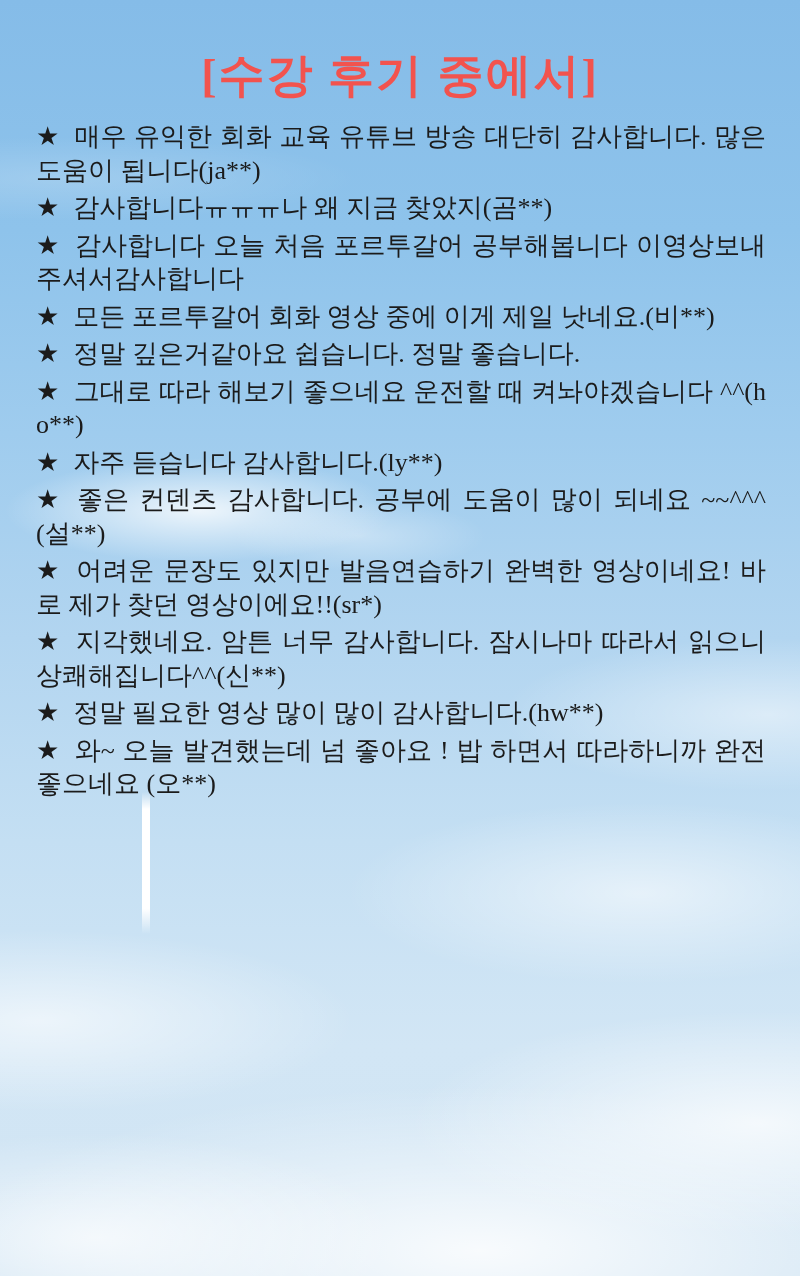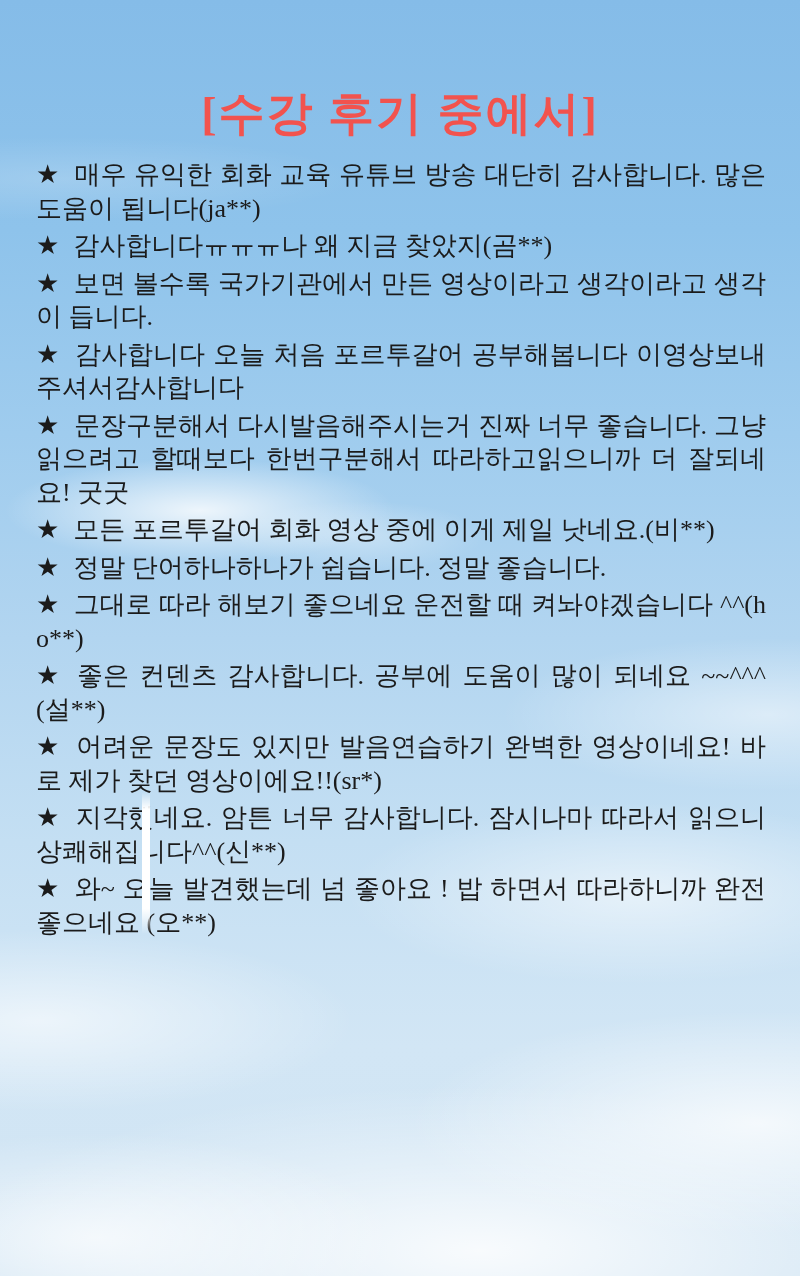--- a/index.html
+++ b/index.html
@@ -17,21 +17,21 @@
       radial-gradient(ellipse 380px 110px at 96% 56%, rgba(255,255,255,.50), rgba(255,255,255,0) 70%),
       radial-gradient(ellipse 420px 130px at 80% 70%, rgba(255,255,255,.55), rgba(255,255,255,0) 70%),
       radial-gradient(ellipse 450px 130px at 5% 80%, rgba(255,255,255,.60), rgba(255,255,255,0) 70%),
       radial-gradient(ellipse 500px 160px at 95% 88%, rgba(255,255,255,.75), rgba(255,255,255,0) 70%),
       radial-gradient(ellipse 400px 140px at 12% 97%, rgba(255,255,255,.70), rgba(255,255,255,0) 75%),
       radial-gradient(ellipse 700px 220px at 60% 98%, rgba(255,255,255,.85), rgba(255,255,255,0) 75%),
       linear-gradient(180deg, #85bce8 0%, #8ec3eb 18%, #9fccee 34%,
                       #b2d5f0 50%, #c4dff3 66%, #d2e6f5 82%, #d0e4f3 100%);
   }
   .page-title {
-    margin: 86px 32px 16px;
+    margin: 48px 32px 16px;
     text-align: center;
     font-size: 46px;
     line-height: 56px;
     font-weight: bold;
     letter-spacing: 2px;
   }
   .review-list {
     padding: 0 30px 0 32px;
   }
   .review {
@@ -60,40 +60,40 @@
 
 <div class="page">
   <h1 class="page-title" style="color: rgb(242, 83, 78);">[수강 후기 중에서]</h1>
 
   <div class="review-list" style="color: rgb(27, 27, 27);">
   <p class="review"><span class="star">★</span><span>매우 유익한 회화 교육 유튜브 방송 대단히 감사합니다. 많은 도움이 됩니다(ja**)</span></p>
 
   <p class="review"><span class="star">★</span><span>감사합니다ㅠㅠㅠ나 왜 지금 찾았지(곰**)</span></p>
 
 
-  <p class="review"><span class="star">★</span><span>보면 볼수록 국가기관에서 만든 영상이라고 생각이라고 생각이 듭니다.</span></p>
 
 
   <p class="review"><span class="star">★</span><span>감사합니다 오늘 처음 포르투갈어 공부해봅니다 이영상보내주셔서감사합니다</span></p>
 
-  <p class="review"><span class="star">★</span><span>문장구분해서 다시발음해주시는거 진짜 너무 좋습니다. 그냥 읽으려고 할때보다 한번구분해서 따라하고읽으니까 더 잘되네요! 굿굿</span></p>
 
   <p class="review"><span class="star">★</span><span>모든 포르투갈어 회화 영상 중에 이게 제일 낫네요.(비**)</span></p>
 
-  <p class="review"><span class="star">★</span><span>정말 단어하나하나가 쉽습니다. 정말 좋습니다.</span></p>
+  <p class="review"><span class="star">★</span><span>정말 깊은거같아요 쉽습니다. 정말 좋습니다.</span></p>
 
 
   <p class="review"><span class="star">★</span><span>그대로 따라 해보기 좋으네요 운전할 때 켜놔야겠습니다 ^^(ho**)</span></p>
 
+  <p class="review"><span class="star">★</span><span>자주 듣습니다 감사합니다.(ly**)</span></p>
 
   <p class="review"><span class="star">★</span><span>좋은 컨덴츠 감사합니다. 공부에 도움이 많이 되네요 ~~^^^(설**)</span></p>
 
 
   <p class="review"><span class="star">★</span><span>어려운 문장도 있지만 발음연습하기 완벽한 영상이네요! 바로 제가 찾던 영상이에요!!(sr*)</span></p>
 
   <p class="review"><span class="star">★</span><span>지각했네요. 암튼 너무 감사합니다. 잠시나마 따라서 읽으니 상쾌해집니다^^(신**)</span></p>
 
+  <p class="review"><span class="star">★</span><span>정말 필요한 영상 많이 많이 감사합니다.(hw**)</span></p>
 
   <p class="review"><span class="star">★</span><span>와~ 오늘 발견했는데 넘 좋아요 ! 밥 하면서 따라하니까 완전 좋으네요 (오**)</span></p>
 </div>
 
   <div class="cursor-bar"></div>
 </div>
 
 </body></html>

